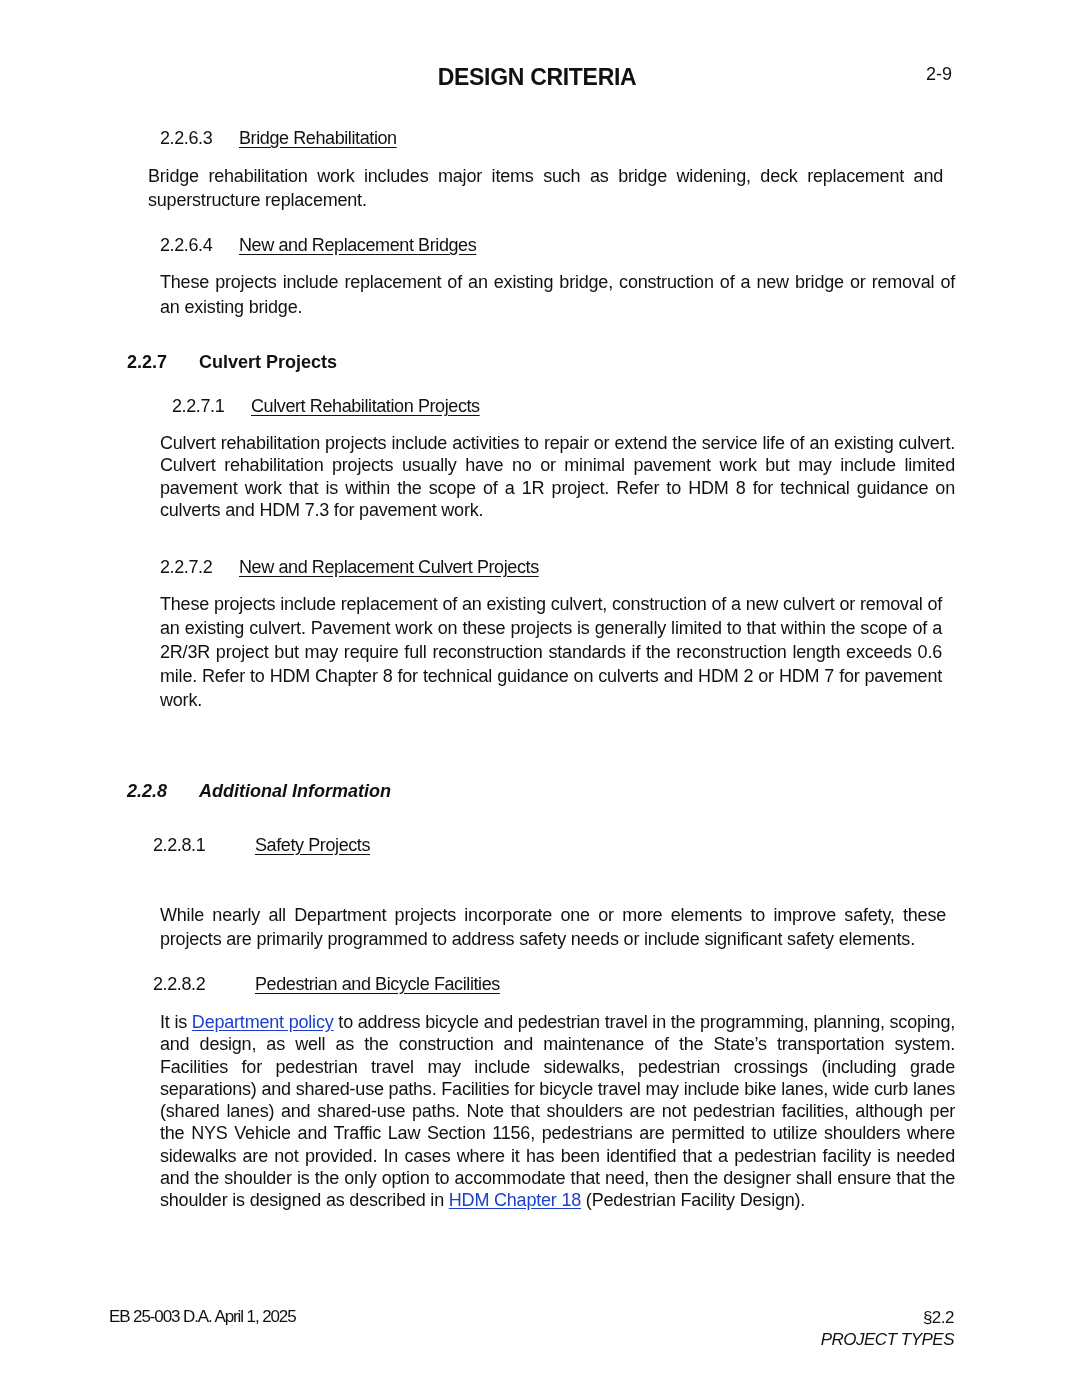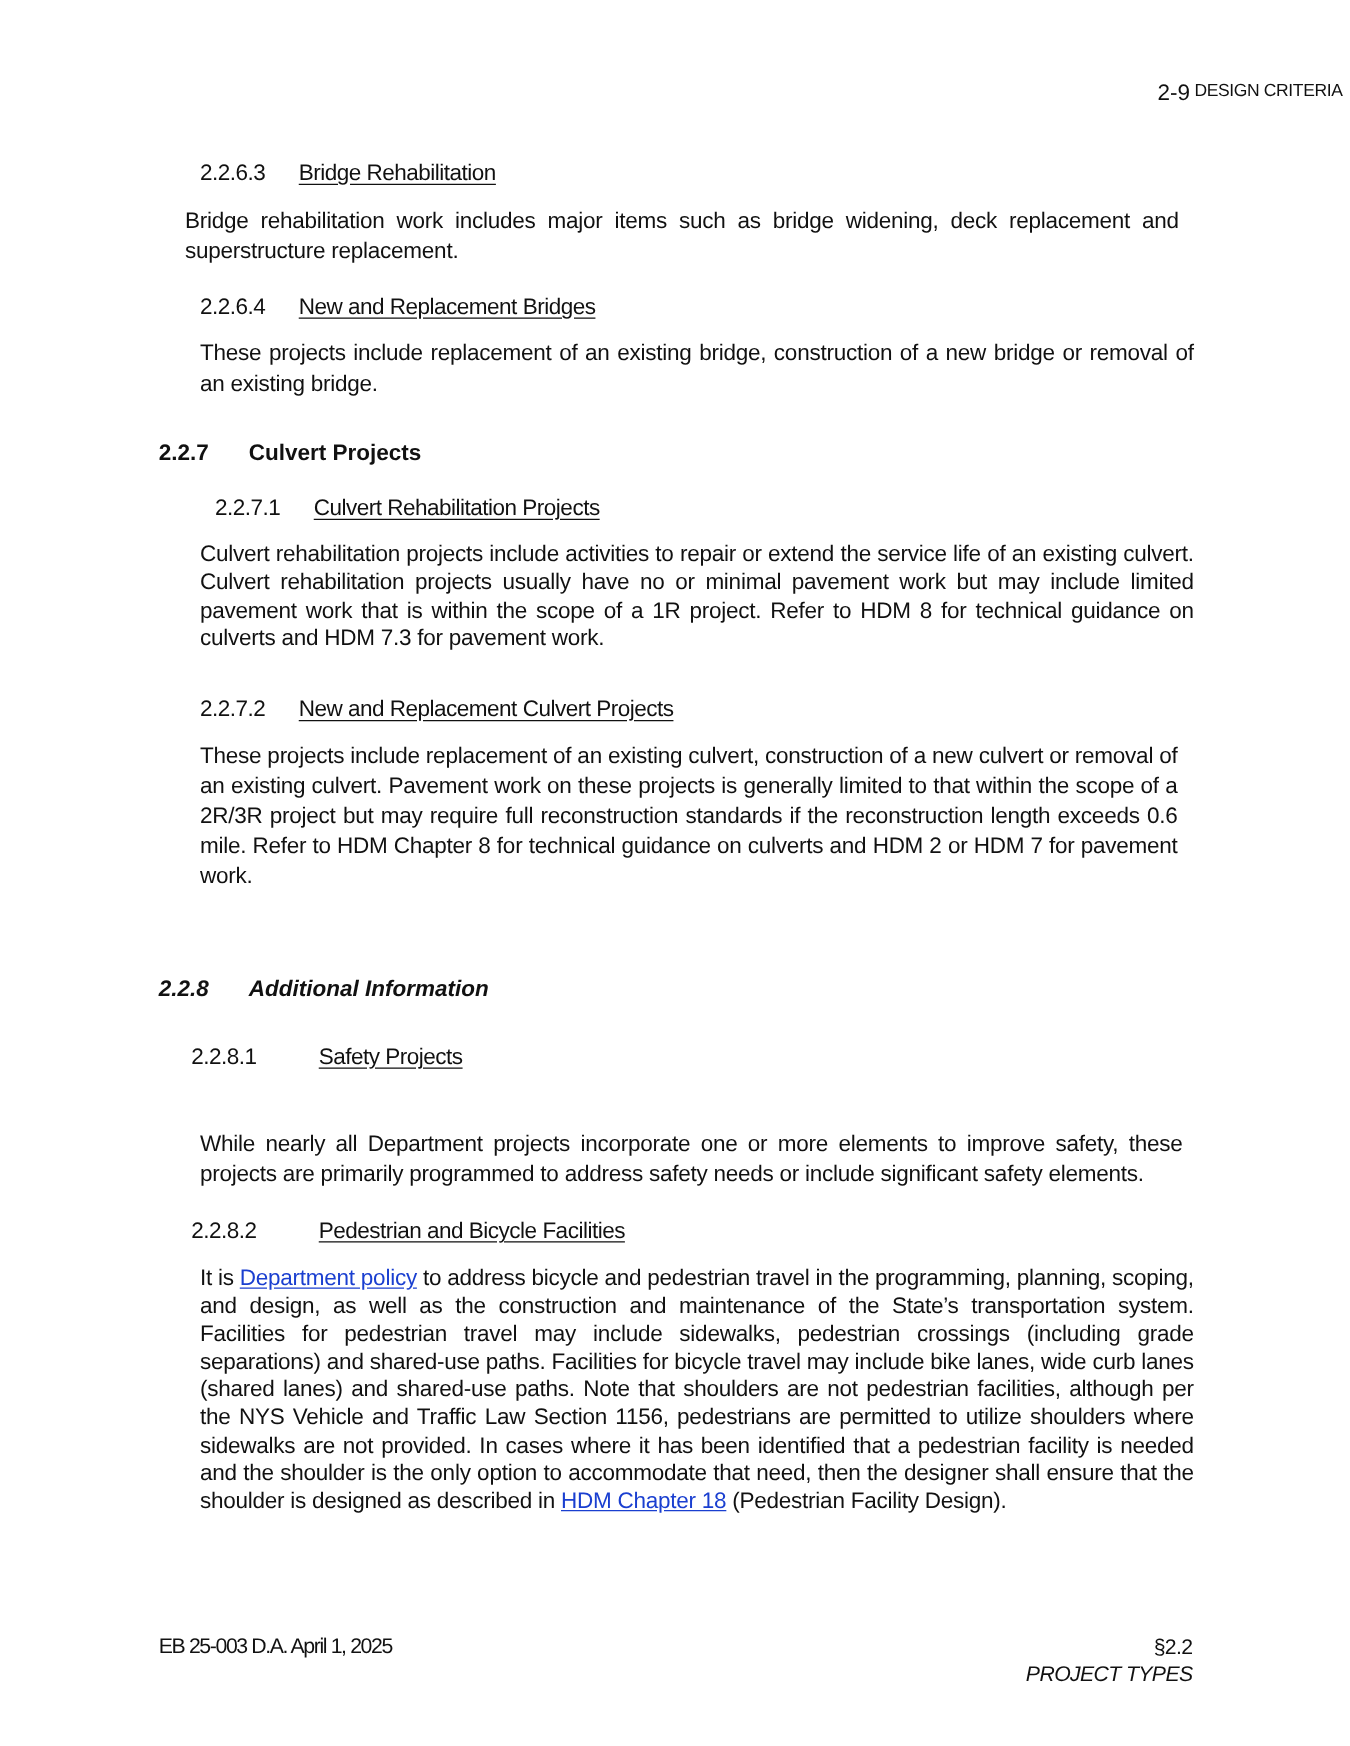--- a/index.html
+++ b/index.html
@@ -1,34 +1,34 @@
 <!DOCTYPE html>
 <html><head>
   <meta charset="utf-8">
   <style>
     html, body { margin: 0; padding: 0; background: #ffffff; }
     body {
       width: 1080px; height: 1397px; position: relative; overflow: hidden;
       font-family: "Liberation Sans", sans-serif; color: #111111;
     }
     .abs { position: absolute; }
-    .hdr-title { left: 0; width: 1074px; top: 64px; text-align: right; font-weight: normal; font-size: 14px; letter-spacing: -0.3px; }
+    .hdr-title { left: 0; width: 1074px; top: 64px; text-align: center; font-weight: bold; font-size: 23px; letter-spacing: -0.3px; }
     .hdr-page { right: 128px; top: 64px; font-size: 18px; margin-left: 36px; }
     .subhead { font-size: 18px; letter-spacing: -0.4px; white-space: nowrap; }
     .subhead .num { display: inline-block; }
     .subhead .ttl { text-decoration: underline; text-underline-offset: 3px; }
     .sechead { font-weight: bold; font-size: 18px; white-space: nowrap; }
     .sechead .num { display: inline-block; width: 72px; }
     .para {
       font-size: 18px; line-height: 24px; text-align: justify; text-align-last: left;
       letter-spacing: -0.2px;
     }
     .para.tight { line-height: 22.3px; }
     a.link { color: #1a3fd0; text-decoration: underline; text-underline-offset: 2px; }
-    .foot-left { left: 127px; top: 1307px; font-size: 17px; letter-spacing: -1.1px; }
+    .foot-left { left: 109px; top: 1307px; font-size: 17px; letter-spacing: -1.1px; }
     .foot-right { right: 126px; top: 1307px; font-size: 17px; text-align: right; line-height: 22px; letter-spacing: -0.5px; }
     .foot-right .it { font-style: italic; }
   </style>
 </head>
 <body>
 
 <div class="abs hdr-title">DESIGN CRITERIA</div>
 <div class="abs hdr-page">2-9</div>
 
 <div class="abs subhead" style="left:160px; top:128px;">

